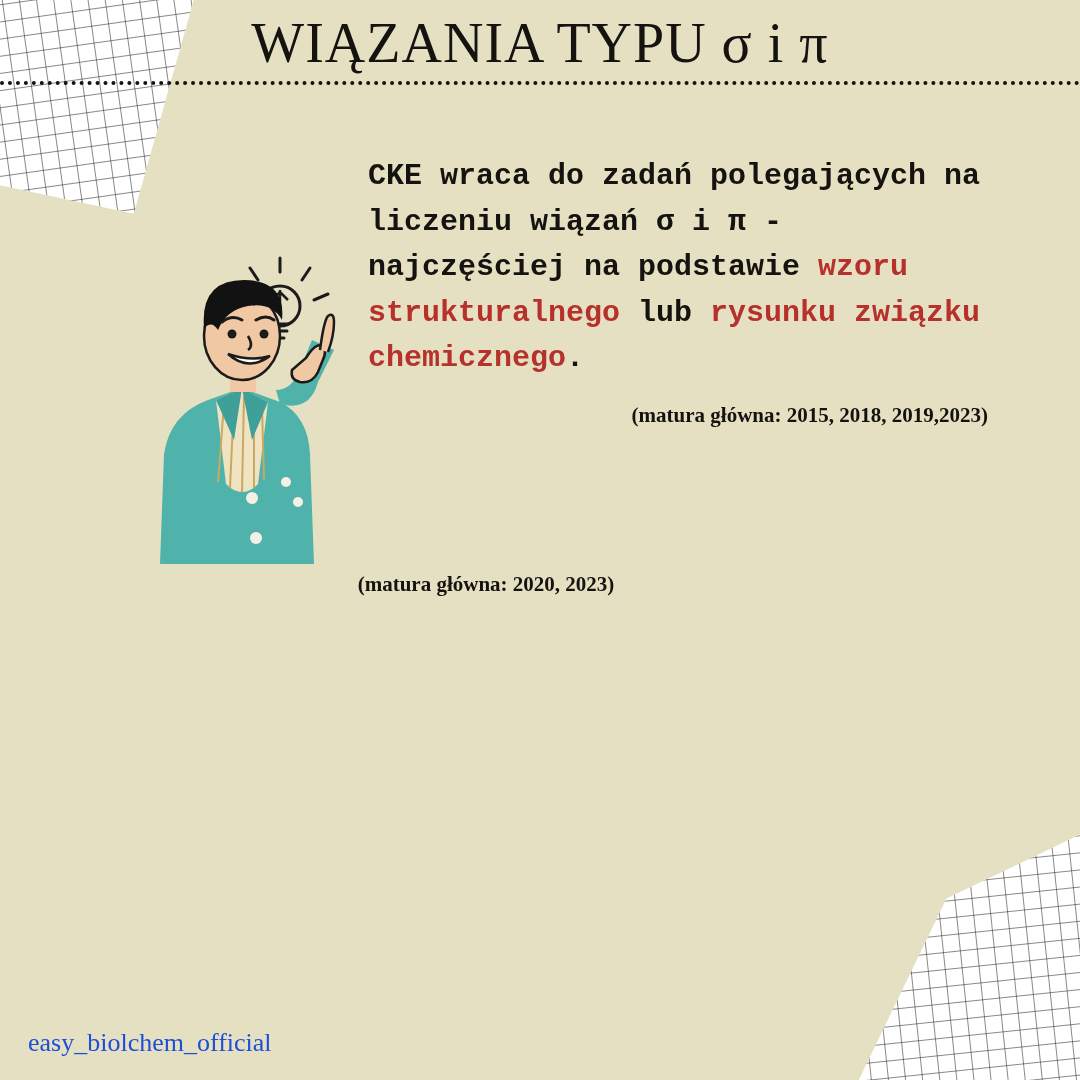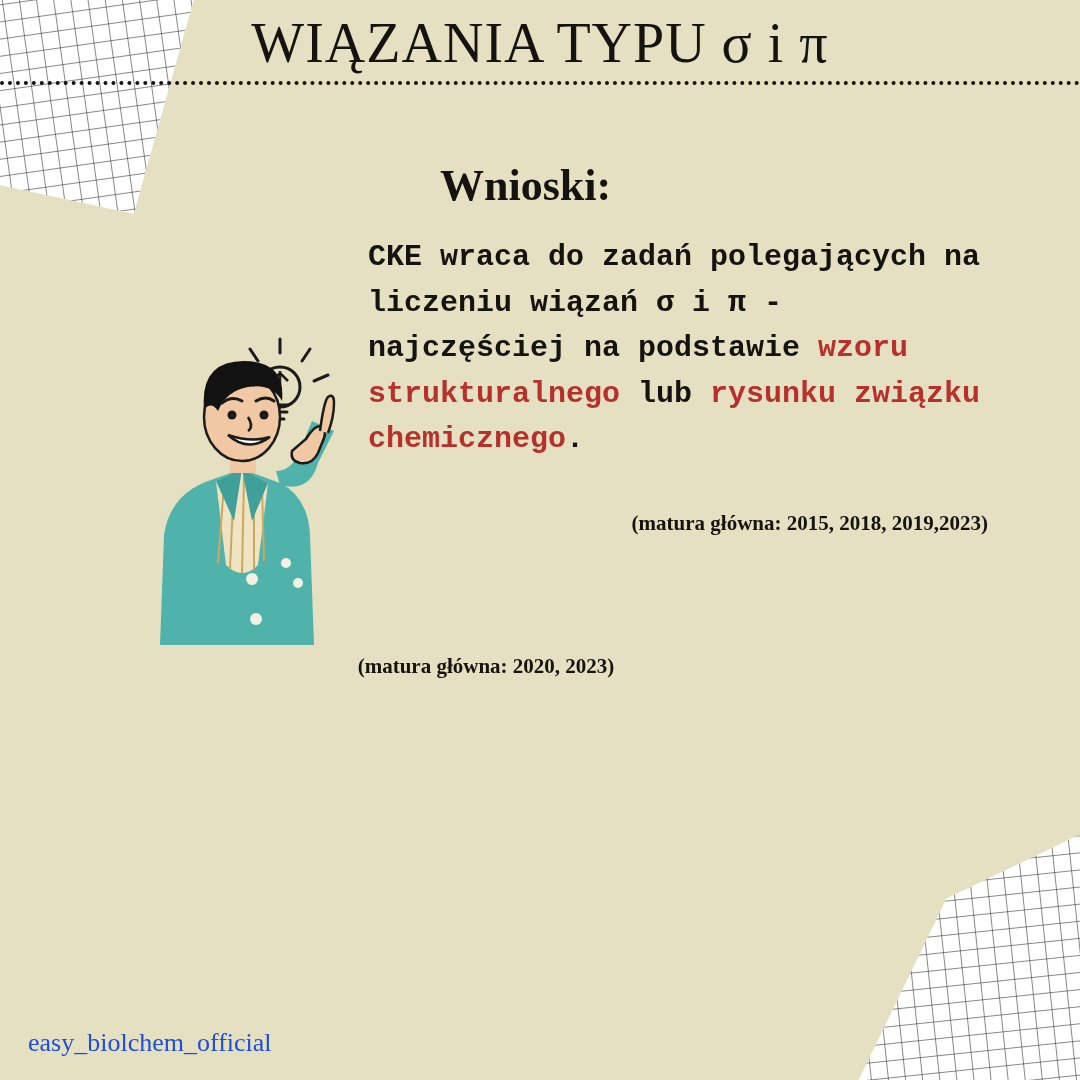--- a/index.html
+++ b/index.html
@@ -126,21 +126,21 @@
   .hl {
     color: #b7312c;
   }
   .source-note {
     font-family: "Liberation Serif", serif;
     font-weight: bold;
     font-size: 21px;
     color: #15130f;
     text-align: right;
     margin-right: 92px;
-    margin-top: 48px;
+    margin-top: 21px;
   }
 
   .block-two {
     margin-top: 118px;
   }
   .paragraph-wide {
     margin-left: 118px;
     margin-right: 96px;
     font-family: "Liberation Serif", serif;
     font-weight: bold;
@@ -178,21 +178,20 @@
 
 <div class="header">
   <div class="title-row">
     <div class="title">WIĄZANIA TYPU σ i π</div>
   </div>
   <div class="dotted-rule"></div>
 </div>
 
 <div class="content">
 
-  <div class="section-heading">Wnioski:</div>
 
   <div class="block-one">
 
     <div class="illustration">
       <svg viewBox="0 0 230 320" width="230" height="320" aria-hidden="true">
 
         <g stroke="#1b1b1b" stroke-width="3" stroke-linecap="round">
           <line x1="150" y1="18" x2="150" y2="4"></line>
           <line x1="128" y1="26" x2="120" y2="14"></line>
           <line x1="172" y1="26" x2="180" y2="14"></line>

